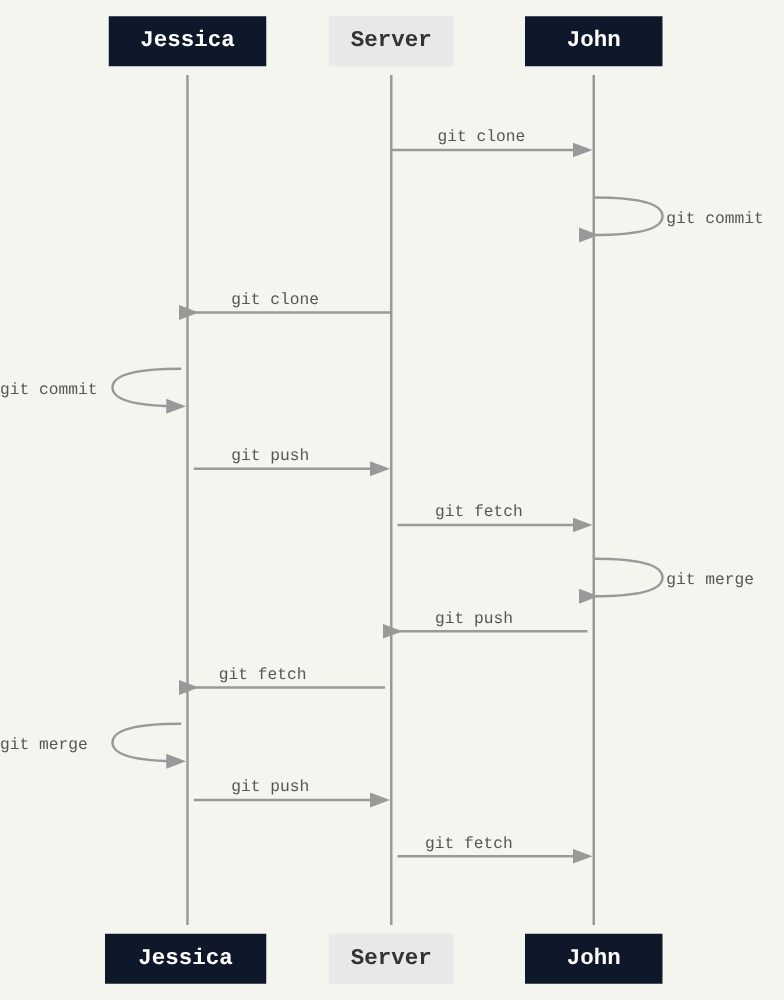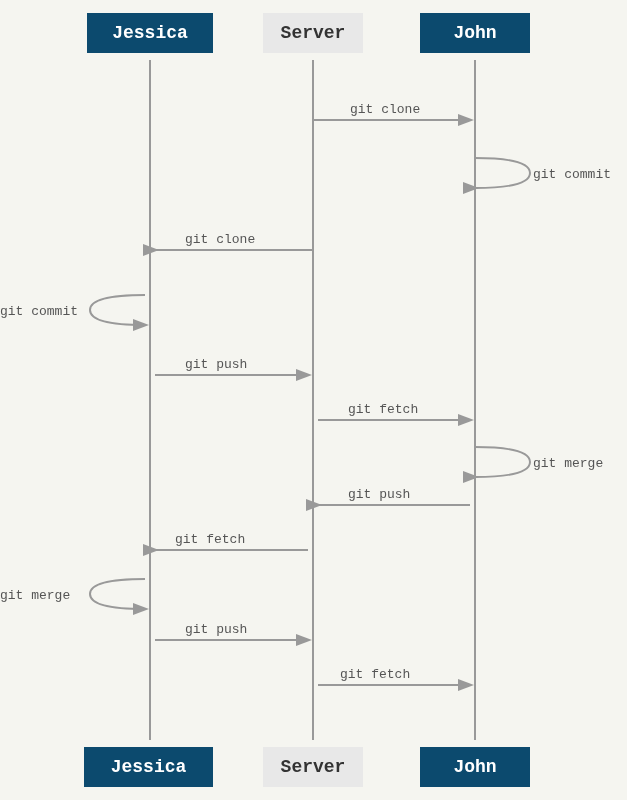--- a/index.html
+++ b/index.html
@@ -6,21 +6,21 @@
     body {
       width: 627px;
       height: 800px;
       background: #f5f5f0;
       font-family: 'Courier New', Courier, monospace;
       position: relative;
       overflow: hidden;
     }
     .actor-box {
       position: absolute;
-      background: #0c4a6e;
+      background: #0f172a;
       color: white;
       font-size: 18px;
       font-weight: bold;
       text-align: center;
       padding: 10px 16px;
       min-width: 100px;
     }
     .lifeline {
       position: absolute;
       width: 2px;

